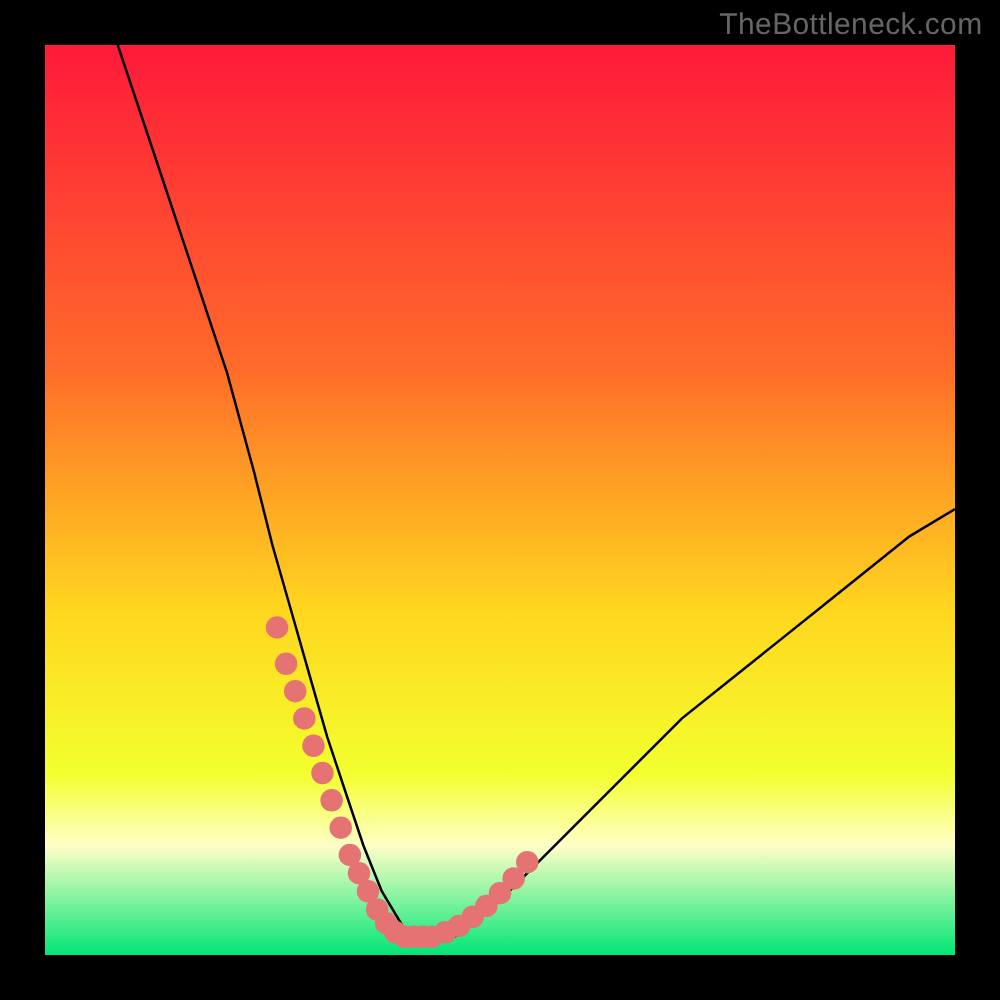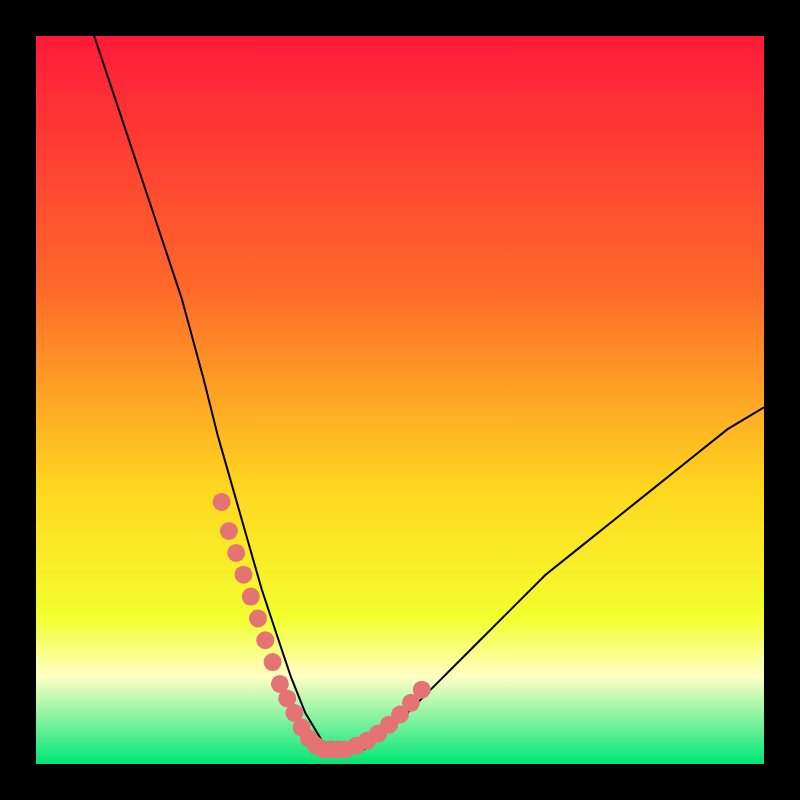--- a/index.html
+++ b/index.html
@@ -39,20 +39,21 @@
   }
   svg {
     display: block;
   }
 </style>
 </head>
 <body>
 
 <div class="frame">
 
+  <div class="watermark">TheBottleneck.com</div>
 
   <div class="plot-area">
     <svg width="728" height="728" viewBox="0 0 728 728">
       <defs>
         <linearGradient id="bg-grad" x1="0" y1="0" x2="0" y2="1">
           <stop offset="0%" stop-color="#ff1a3a"></stop>
           <stop offset="35%" stop-color="#ff6a2a"></stop>
           <stop offset="62%" stop-color="#ffd61f"></stop>
           <stop offset="80%" stop-color="#f3ff2e"></stop>
           <stop offset="88%" stop-color="#ffffc6"></stop>

